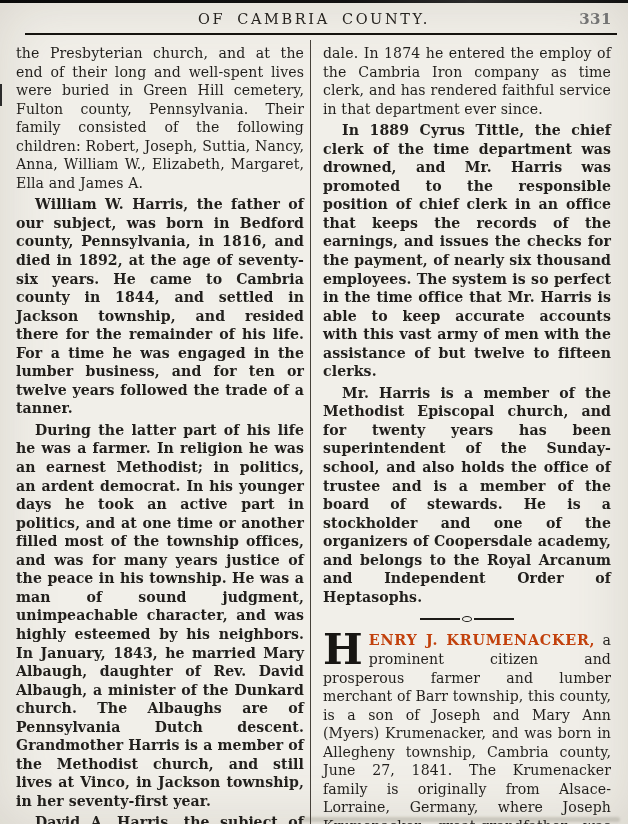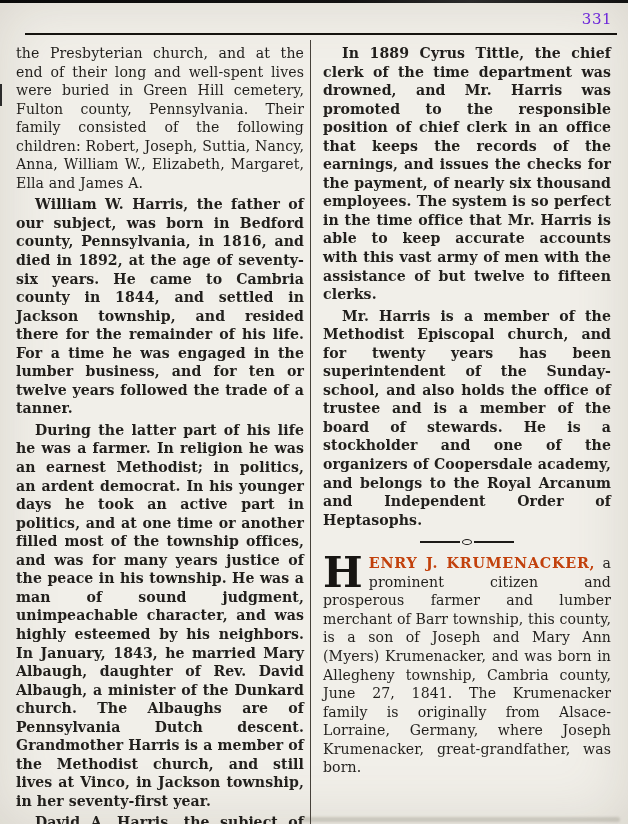--- a/index.html
+++ b/index.html
@@ -27,21 +27,21 @@
     background: rgba(120,115,100,0.25); border-radius: 3px; filter: blur(1px);
   }
   
   .header-title {
     position: absolute; top: 11px; left: 0; width: 100%;
     text-align: center; font-size: 14.5px; letter-spacing: 2.6px;
     word-spacing: 5px; color: #26231f;
   }
   .page-number {
     position: absolute; top: 10px; right: 16px;
-    font-size: 15px; letter-spacing: 0.5px; color: #6d28d9; font-weight: 400;
+    font-size: 15px; letter-spacing: 0.5px; color: #737373; font-weight: 700;
   }
   .header-rule {
     position: absolute; top: 33px; left: 25px; width: 592px; height: 2px;
     background: #15130f;
   }
   .column-divider {
     position: absolute; top: 40px; bottom: 0; left: 310px; width: 1px;
     background: #46413a;
   }
   
@@ -80,32 +80,34 @@
   }
 </style>
 </head>
 <body>
 
 <div class="page">
   <div class="scan-top-edge"></div>
   <div class="scan-left-blemish"></div>
   <div class="scan-bottom-smudge"></div>
 
+  <div class="header-title">OF CAMBRIA COUNTY.</div>
   <div class="page-number">331</div>
   <div class="header-rule"></div>
   <div class="column-divider"></div>
 
   <div class="col col-left">
     <p>the Presbyterian church, and at the end of their long and well-spent lives were buried in Green Hill cemetery, Fulton county, Pennsylvania.  Their family consisted of the following children: Robert, Joseph, Suttia, Nancy, Anna, William W., Elizabeth, Margaret, Ella and James A.</p>
     <p class="indent">William W. Harris, the father of our subject, was born in Bedford county, Pennsylvania, in 1816, and died in 1892, at the age of seventy-six years.  He came to Cambria county in 1844, and settled in Jackson township, and resided there for the remainder of his life.  For a time he was engaged in the lumber business, and for ten or twelve years followed the trade of a tanner.</p>
     <p class="indent">During the latter part of his life he was a farmer.  In religion he was an earnest Methodist; in politics, an ardent democrat.  In his younger days he took an active part in politics, and at one time or another filled most of the township offices, and was for many years justice of the peace in his township.  He was a man of sound judgment, unimpeachable character, and was highly esteemed by his neighbors. In January, 1843, he married Mary Albaugh, daughter of Rev. David Albaugh, a minister of the Dunkard church.  The Albaughs are of Pennsylvania Dutch descent.  Grandmother Harris is a member of the Methodist church, and still lives at Vinco, in Jackson township, in her seventy-first year.</p>
     <p class="indent">David A. Harris, the subject of this sketch, was born near Hollidaysburg, Blair county, October 26, 1843, his parents moving to Cambria county the next year, as has already been noted.  He received his early education in the common schools, and afterwards attended Mt. Union college for several terms.  He left the farm in 1871, and came to Johnstown and engaged in teaching in the borough of Coopers-</p>
   </div>
 
   <div class="col col-right">
+    <p>dale.  In 1874 he entered the employ of the Cambria Iron company as time clerk, and has rendered faithful service in that department ever since.</p>
     <p class="indent">In 1889 Cyrus Tittle, the chief clerk of the time department was drowned, and Mr. Harris was promoted to the responsible position of chief clerk in an office that keeps the records of the earnings, and issues the checks for the payment, of nearly six thousand employees. The system is so perfect in the time office that Mr. Harris is able to keep accurate accounts with this vast army of men with the assistance of but twelve to fifteen clerks.</p>
     <p class="indent">Mr. Harris is a member of the Methodist Episcopal church, and for twenty years has been superintendent of the Sunday-school, and also holds the office of trustee and is a member of the board of stewards.  He is a stockholder and one of the organizers of Coopersdale academy, and belongs to the Royal Arcanum and Independent Order of Heptasophs.</p>
 
     <div class="ornament">
       <span class="seg"></span>
       <span class="oval"></span>
       <span class="seg"></span>
     </div>
 
     <p class="dropcap-para"><span class="drop-cap">H</span><span class="section-name">ENRY J. KRUMENACKER,</span><span> a prominent citizen and prosperous farmer and lumber merchant of Barr township, this county, is a son of Joseph and Mary Ann (Myers) Krumenacker, and was born in Allegheny township, Cambria county, June 27, 1841.  The Krumenacker family is originally from Alsace-Lorraine, Germany, where Joseph Krumenacker, great-grandfather, was born.</span></p>

